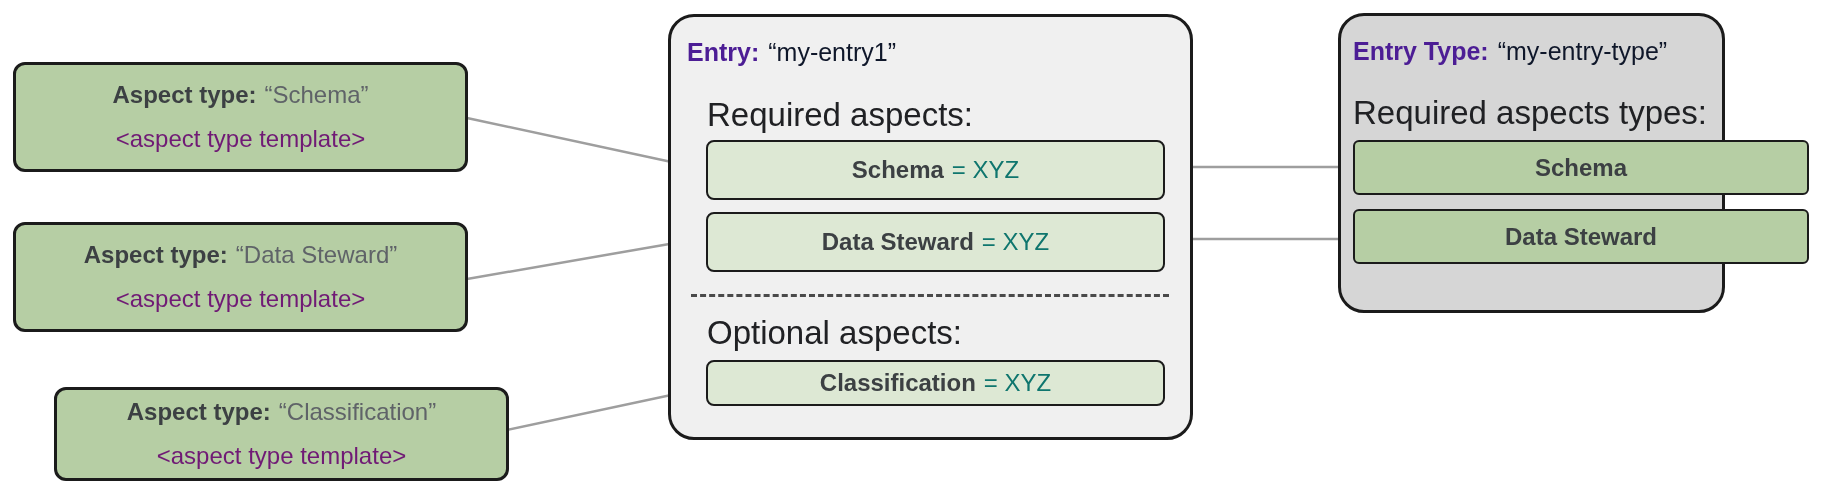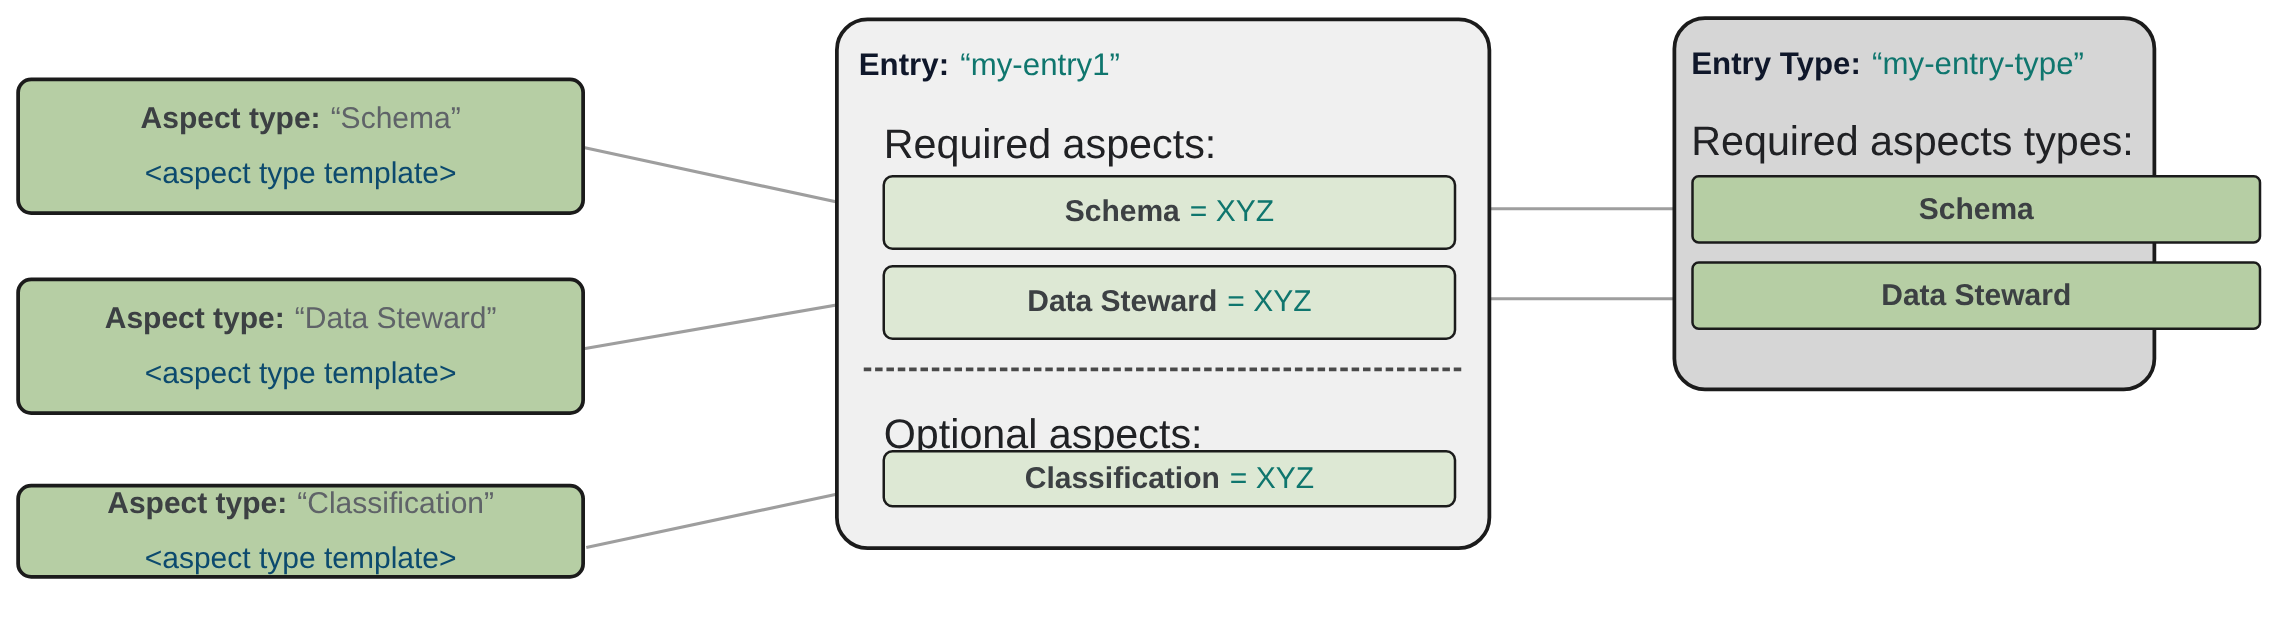--- a/index.html
+++ b/index.html
@@ -21,36 +21,36 @@
     background:#b6cea4;
     border:3px solid #1b1b1b;
     border-radius:12px;
     display:flex;flex-direction:column;justify-content:center;align-items:center;
     gap:12px;
     font-size:24px;line-height:32px;
     z-index:2;
   }
   .aspect-card .line1{color:#5f6368;white-space:nowrap;}
   .aspect-card .line1 b{color:#3c4043;font-weight:bold;margin-right:8px;}
-  .aspect-card .line2{color:#0c4a6e;white-space:nowrap;}
+  .aspect-card .line2{color:#701a75;white-space:nowrap;}
   
   .entry-card{
     position:absolute;left:668px;top:14px;width:525px;height:426px;
     box-sizing:border-box;
     background:#f0f0f0;
     border:3px solid #1b1b1b;
     border-radius:26px;
     z-index:1;
   }
   .card-title{
     position:absolute;left:16px;top:20px;
     font-size:25px;line-height:30px;white-space:nowrap;
   }
-  .card-title b{color:#0f172a;font-weight:bold;margin-right:9px;}
-  .card-title .quoted{color:#0f766e;}
+  .card-title b{color:#4c1d95;font-weight:bold;margin-right:9px;}
+  .card-title .quoted{color:#0f172a;}
   .section-label{
     position:absolute;
     font-size:33px;line-height:30px;color:#202124;white-space:nowrap;
   }
   .aspect-row{
     position:absolute;left:35px;width:459px;height:60px;
     box-sizing:border-box;
     background:#dde8d4;
     border:2.5px solid #1b1b1b;
     border-radius:8px;
@@ -92,41 +92,41 @@
   <div class="aspect-card" style="top:62px;">
     <div class="line1"><b>Aspect type:</b><span>“Schema”</span></div>
     <div class="line2">&lt;aspect type template&gt;</div>
   </div>
 
   <div class="aspect-card" style="top:222px;">
     <div class="line1"><b>Aspect type:</b><span>“Data Steward”</span></div>
     <div class="line2">&lt;aspect type template&gt;</div>
   </div>
 
-  <div class="aspect-card" style="top:387px;height:76px;">
+  <div class="aspect-card" style="top:387px;height:94px;margin-left:41px;">
     <div class="line1"><b>Aspect type:</b><span>“Classification”</span></div>
     <div class="line2">&lt;aspect type template&gt;</div>
   </div>
 
   <div class="entry-card">
     <div class="card-title"><b>Entry:</b><span class="quoted">“my-entry1”</span></div>
     <div class="section-label" style="left:36px;top:83px;">Required aspects:</div>
 
     <div class="aspect-row" style="top:123px;">
       <span class="nm">Schema</span>
         <span class="val">= XYZ</span>
     </div>
     <div class="aspect-row" style="top:195px;">
       <span class="nm">Data Steward</span>
         <span class="val">= XYZ</span>
     </div>
 
     <div class="divider"></div>
 
-    <div class="section-label" style="left:36px;top:315px;text-align:right;">Optional aspects:</div>
+    <div class="section-label" style="left:36px;top:301px;text-align:right;">Optional aspects:</div>
 
     <div class="aspect-row" style="top:343px;height:46px;">
       <span class="nm">Classification</span>
         <span class="val">= XYZ</span>
     </div>
   </div>
 
   <div class="entry-type-card">
     <div class="card-title" style="left:12px;"><b>Entry Type:</b><span class="quoted">“my-entry-type”</span></div>
     <div class="section-label" style="left:12px;top:82px;">Required aspects types:</div>

